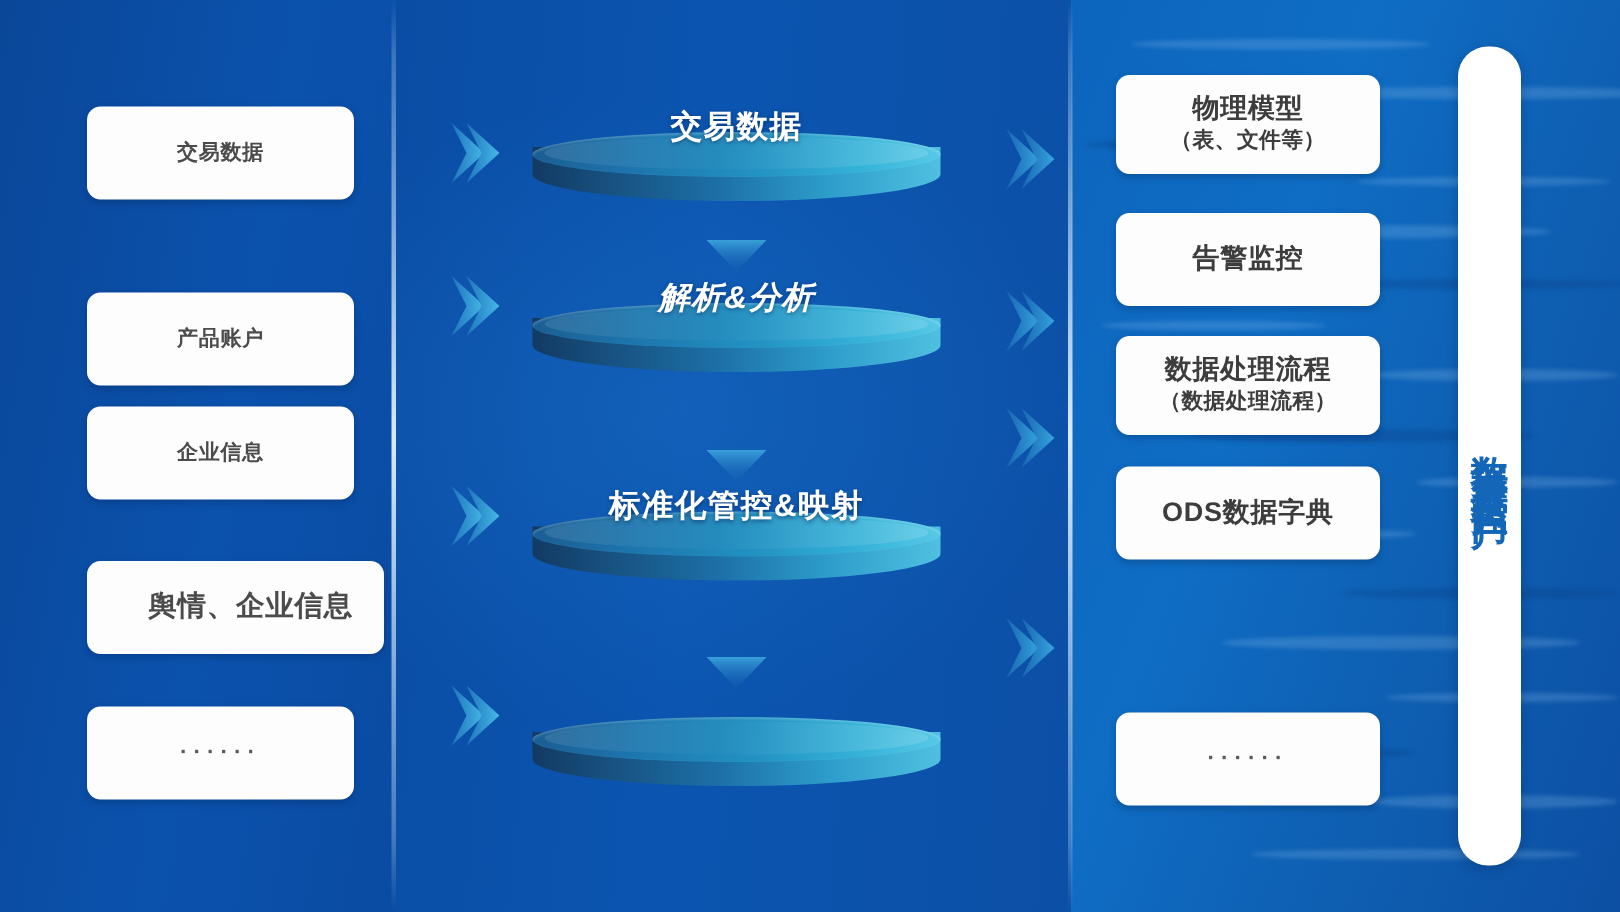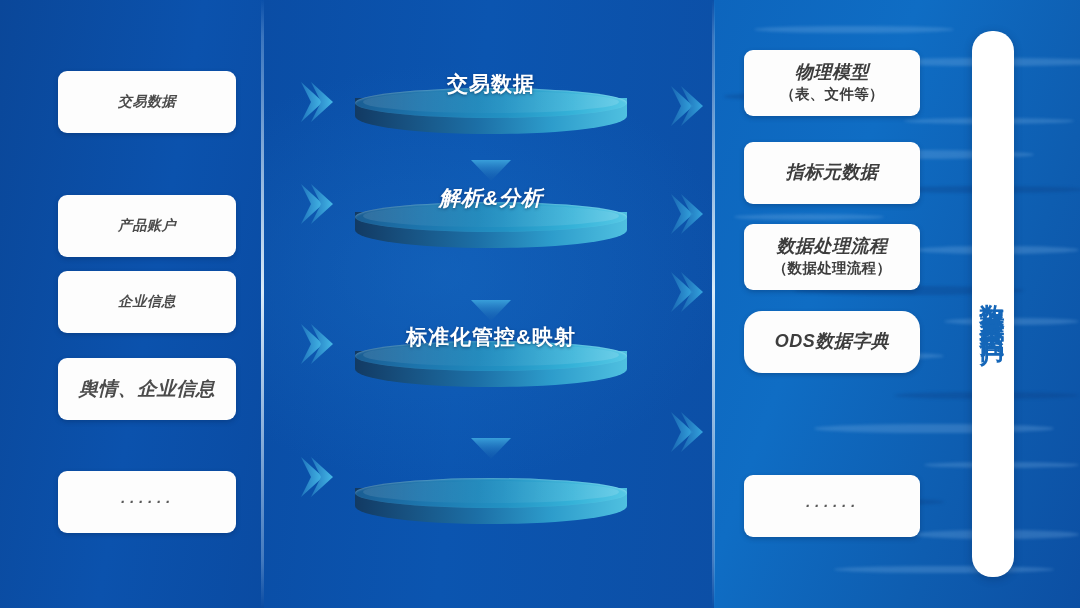--- a/index.html
+++ b/index.html
@@ -35,21 +35,21 @@
   .divider.d1{left:261px;}
   .divider.d2{left:712px;}
 
   
   .card{
     position:absolute;background:#fdfdfd;border-radius:9px;
     display:flex;flex-direction:column;align-items:center;justify-content:center;
     color:#4b4b4b;box-shadow:0 2px 5px rgba(2,30,70,.28);
     text-align:center;line-height:1.22;
   }
-  .card .l1{font-size:20px;font-weight:700;letter-spacing:.5px;font-style:italic;}
+  .card .l1{font-size:20px;font-weight:700;letter-spacing:.5px;}
   .card .l2{font-size:16px;font-weight:600;letter-spacing:.3px;margin-top:2px;}
   .card.dots .l1{font-size:15px;letter-spacing:4px;color:#5a5a5a;font-weight:700;}
 
   .lcard{left:58px;width:178px;height:62px;}
   .lcard .l1{font-size:14px;}
   .lcard.narrowtxt .l1{font-size:19px;}
 
   .rcard{left:744px;width:176px;height:62px;}
   .rcard .l1{font-size:18px;font-weight:700;color:#3d3d3d;}
   .rcard .l2{font-size:14.5px;font-weight:700;color:#3d3d3d;}
@@ -127,21 +127,21 @@
 
   <div class="card lcard" style="top:71px;">
     <span class="l1">交易数据</span>
   </div>
   <div class="card lcard" style="top:171px;margin-top:24px;">
     <span class="l1">产品账户</span>
   </div>
   <div class="card lcard" style="top:271px;">
     <span class="l1">企业信息</span>
   </div>
-  <div class="card lcard narrowtxt" style="top:358px;">
+  <div class="card lcard narrowtxt" style="top:374px;padding-left:20px;">
     <span class="l1">舆情、企业信息</span>
   </div>
   <div class="card lcard dots" style="top:471px;">
     <span class="l1">······</span>
   </div>
 
   <div class="arrow-r" style="left:299px;top:80px;">
     <svg width="34" height="44" viewBox="0 0 34 44">
         <defs>
           <linearGradient id="ag1" x1="0" y1="0" x2="1" y2="0">
@@ -256,27 +256,27 @@
         <path d="M2 2 L24 22 L2 42 L12 22 Z" fill="url(#ag2)"></path>
         <path d="M12 2 L34 22 L12 42 L22 22 Z" fill="url(#ag2)"></path>
       </svg>
   </div>
 
   <div class="card rcard two" style="top:50px;">
     <span class="l1">物理模型</span>
     <span class="l2">（表、文件等）</span>
   </div>
   <div class="card rcard" style="top:142px;">
-    <span class="l1">指标元数据</span>
+    <span class="l1">告警监控</span>
   </div>
   <div class="card rcard two" style="top:224px;">
     <span class="l1">数据处理流程</span>
     <span class="l2">（数据处理流程）</span>
   </div>
-  <div class="card rcard" style="top:311px;border-radius:18px;">
+  <div class="card rcard" style="top:311px;">
     <span class="l1">ODS数据字典</span>
   </div>
   <div class="card rcard dots" style="top:475px;">
     <span class="l1">······</span>
   </div>
 
   <div class="portal">
     <span class="portal-text">数据资产目录管控门户</span>
   </div>
 

